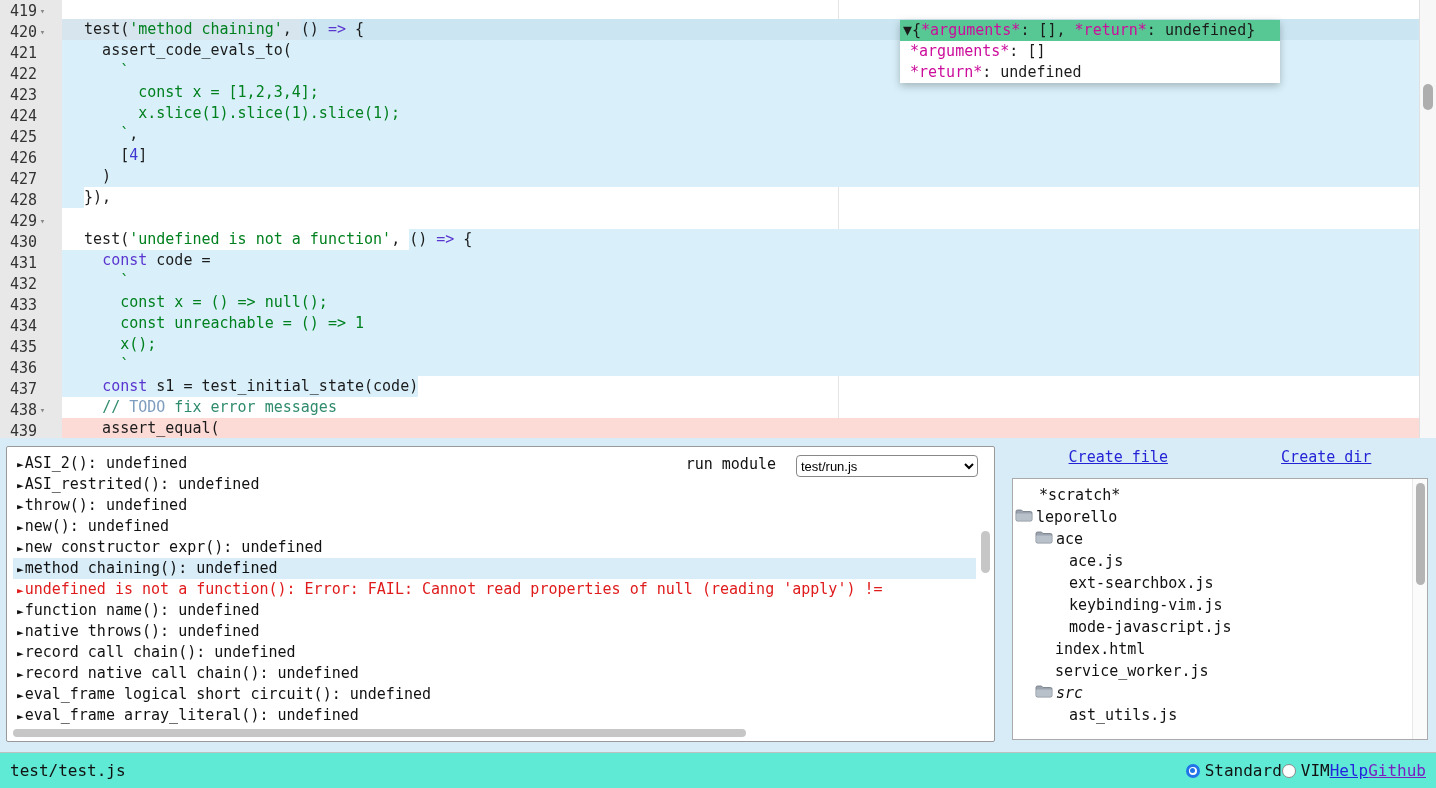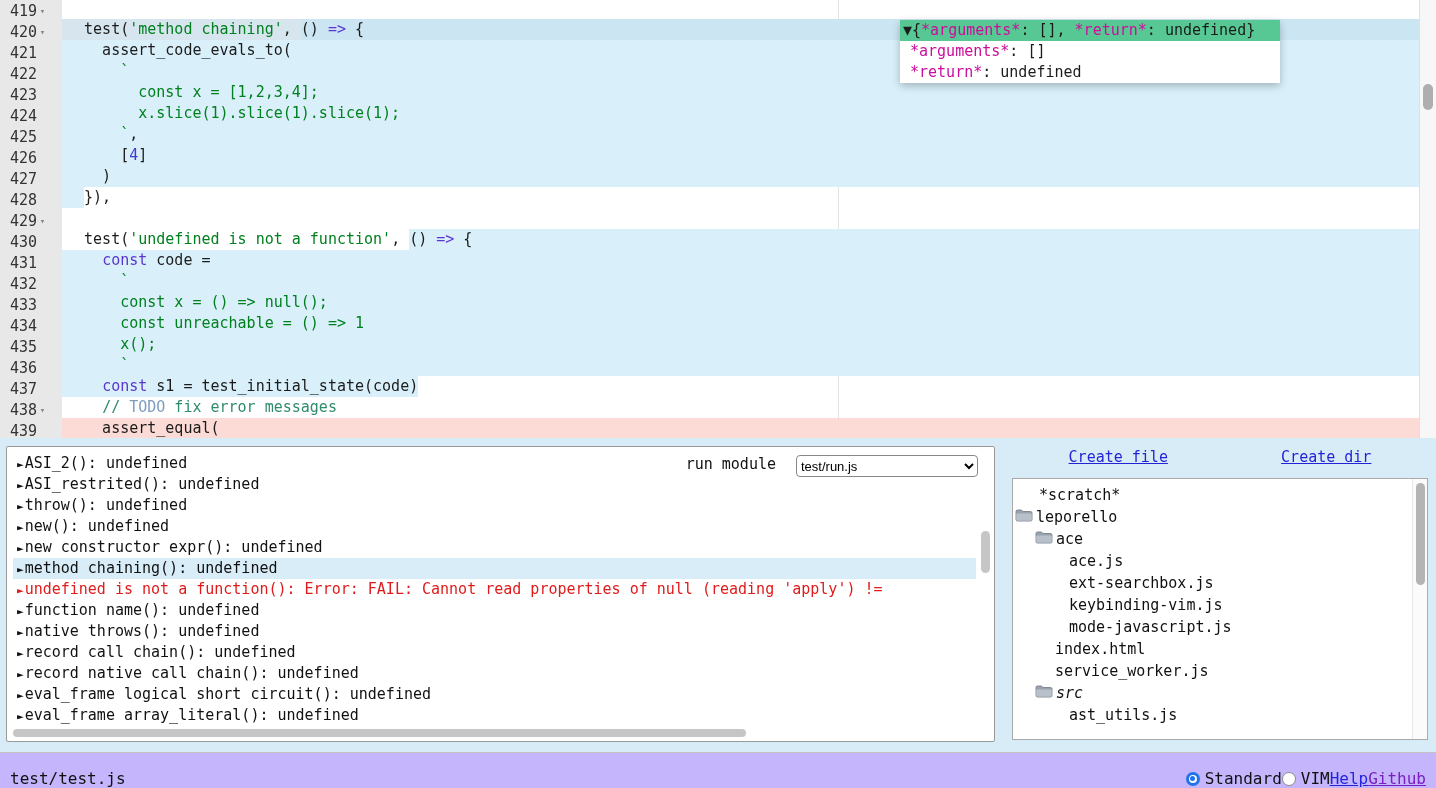--- a/index.html
+++ b/index.html
@@ -46,22 +46,22 @@
 
   .files-header{position:absolute;left:1012px;top:10px;width:416px;display:flex;justify-content:space-around;font-size:15px;}
   .files-header a{color:#2323d6;}
   .files-panel{position:absolute;left:1012px;top:40px;width:416px;height:262px;background:#fff;border:1px solid #aaa;box-sizing:border-box;overflow:hidden;padding-top:5px;}
   .trow{height:22px;line-height:22px;font-size:15px;white-space:pre;display:flex;align-items:center;color:#111;}
   .trow svg{margin-right:3px;flex:none;}
   .tree-scroll{position:absolute;right:0;top:0;width:14px;height:100%;background:#fbfbfb;border-left:1px solid #e8e8e8;}
   .tree-scroll .thumb{position:absolute;right:2px;top:4px;width:9px;height:102px;background:#b4b4b4;border-radius:5px;}
 
   
-  .statusbar{position:absolute;top:752px;left:0;width:1436px;height:36px;background:#c4b5fd;border-top:1px solid #c0c0c0;
-             display:flex;align-items:flex-end;justify-content:space-between;padding:0 10px;box-sizing:border-box;font-size:16px;color:#111;}
+  .statusbar{position:absolute;top:752px;left:0;width:1436px;height:36px;background:#5eead4;border-top:1px solid #c0c0c0;
+             display:flex;align-items:center;justify-content:space-between;padding:0 10px;box-sizing:border-box;font-size:16px;color:#111;}
   .sb-right{display:flex;align-items:center;}
   .radio-opt{display:flex;align-items:center;gap:5px;cursor:default;}
   .radio{width:14px;height:14px;border-radius:50%;box-sizing:border-box;border:1px solid #8a8a8a;background:#fff;display:flex;align-items:center;justify-content:center;}
   .radio.checked{border:3px solid #2273e8;}
   .radio.checked .dot{width:5px;height:5px;border-radius:50%;background:#2273e8;}
   .sb-right a.help{color:#2424dd;}
   .sb-right a.github{color:#7a1fc0;}
 </style>
 </head>
 <body>

